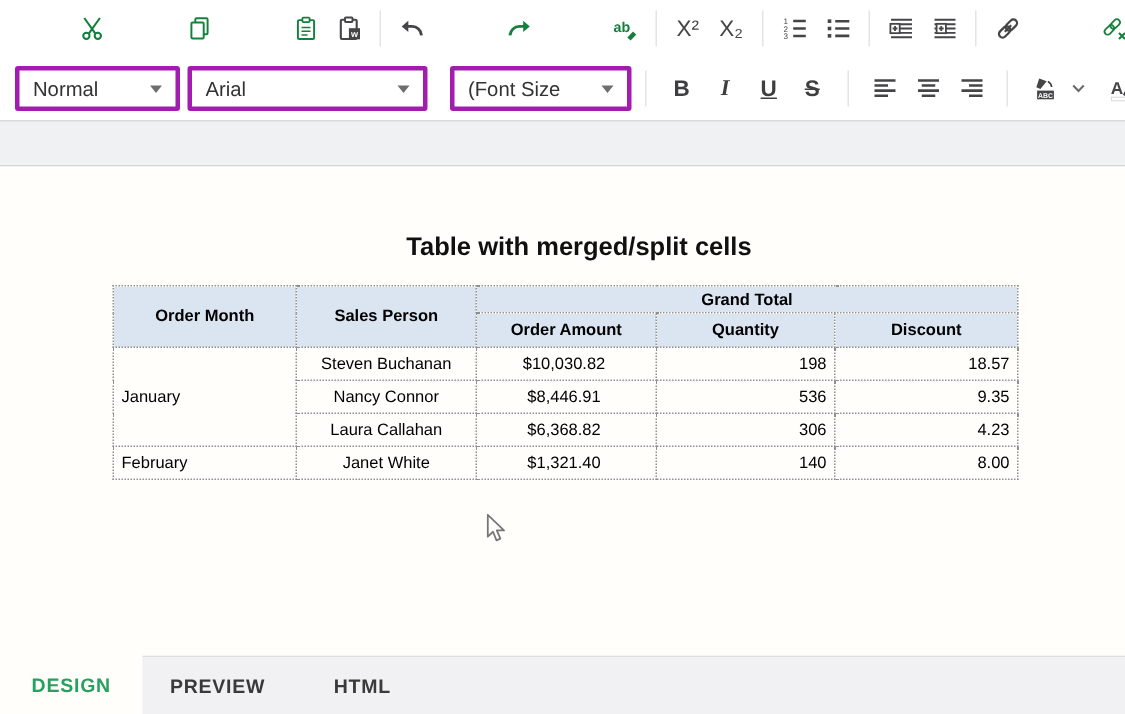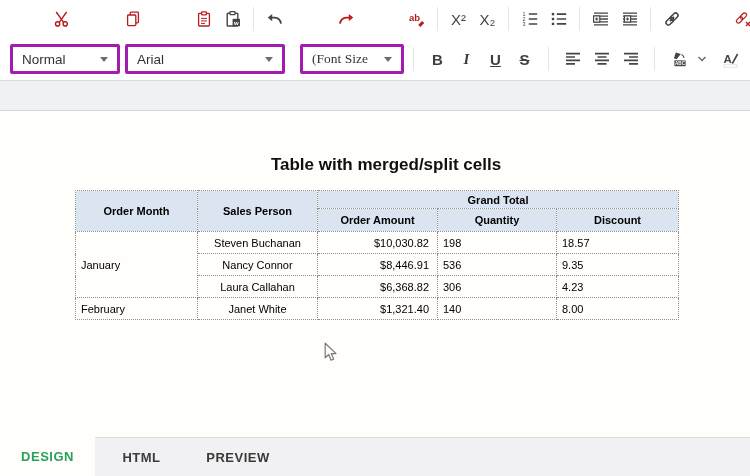--- a/index.html
+++ b/index.html
@@ -5,36 +5,36 @@
   html,body{margin:0;padding:0;}
   body{width:750px;height:476px;overflow:hidden;background:#fff;
        font-family:"Liberation Sans","DejaVu Sans",sans-serif;}
   .app{position:relative;width:750px;height:476px;overflow:hidden;}
 
   
   .row1{height:38px;display:flex;align-items:center;padding:0 5px;box-sizing:border-box;background:#fff;}
   .row2{height:42px;display:flex;align-items:center;padding:0 8px;box-sizing:border-box;background:#fff;}
   .tbtn{width:29px;height:30px;display:inline-flex;align-items:center;justify-content:center;
         background:none;border:none;padding:0;color:#454548;flex:0 0 auto;cursor:pointer;}
-  .tbtn.dis{color:#b91c1c;margin-left:42px;}
+  .tbtn.dis{color:#15803d;margin-left:42px;}
   .narrow{width:18px;}
   .sep{width:1px;height:24px;background:#e4e4e7;margin:0 6px;flex:0 0 auto;}
   .ic{width:18px;height:18px;display:block;}
   .supsub{font-weight:400;font-size:15px;line-height:1;}
 
   
   .dd{height:30px;border:3px solid #a21caf;border-radius:2px;background:#fff;display:flex;
       align-items:center;padding:0 9px;box-sizing:border-box;font-size:13.5px;color:#333;
       flex:0 0 auto;cursor:pointer;overflow:hidden;}
   .dd .lbl{white-space:nowrap;overflow:hidden;}
   .caret{margin-left:auto;width:0;height:0;border-left:4px solid transparent;
          border-right:4px solid transparent;border-top:5px solid #6e6e6e;flex:0 0 auto;}
   .dd-paragraph{width:110px;margin-left:2px;}
   .dd-font{width:160px;margin-left:5px;}
-  .dd-size{width:104px;margin-left:15px;font-family:Liberation Serif, serif;}
+  .dd-size{width:121px;margin-left:15px;}
 
   .fmt{font-size:15px;color:#3e3e40;}
   .b{font-weight:700;}
   .i{font-style:italic;font-family:"Liberation Serif",serif;font-weight:600;}
   .u{text-decoration:underline;font-weight:600;}
   .s{text-decoration:line-through;font-weight:600;}
   .chev-btn{width:17px;}
 
   
   .strip{height:31px;background:#eff1f2;border-top:1px solid #dadada;border-bottom:1px solid #d6d6d6;box-sizing:border-box;}
@@ -44,22 +44,22 @@
   .doc-title{margin:0;padding-top:44px;text-align:center;font-size:17px;font-weight:700;color:#101010;padding-left:22px;}
   table.doc{border-collapse:collapse;table-layout:fixed;width:603px;margin:15px 0 0 75px;
             font-size:11px;color:#000;}
   table.doc th,table.doc td{border:1px dotted #8f8f8f;padding:0 5px;overflow:hidden;white-space:nowrap;box-sizing:border-box;}
   table.doc th{background:#dbe5f1;font-weight:700;text-align:center;}
   .hr1{height:18px;}
   .hr2{height:23px;padding-left:20px;}
   .dr{height:22px;}
   .cell-month{text-align:left;}
   .cell-person{text-align:center;}
-  .cell-amount{text-align:right;padding-right:8px !important;margin-top:18px;}
-  .cell-center{text-align:left;}
+  .cell-amount{text-align:center;padding-right:8px !important;margin-top:18px;}
+  .cell-center{text-align:right;}
   .cursor{position:absolute;left:324px;top:231px;}
 
   
   .tabbar{height:39px;display:flex;box-sizing:border-box;}
   .tab{display:flex;align-items:center;justify-content:center;font-size:13px;font-weight:700;
        letter-spacing:.5px;cursor:pointer;}
   .tab-design{width:95px;background:#fffefa;color:#28a05f;}
   .tab-rest{flex:1;background:#f1f1f3;border-top:1px solid #dedede;display:flex;box-sizing:border-box;}
   .tab-plain{color:#3a3a3a;}
   .tab-html{width:93px;}
@@ -355,18 +355,18 @@
     <div class="cursor">
       <svg width="15" height="22" viewBox="0 0 15 22">
           <path d="M1.2 1.2v14.6l3.5-3.3 2.3 5.7 2.6-1.1-2.4-5.5h4.8z" fill="#fff" stroke="#777" stroke-width="1.2" stroke-linejoin="round"></path>
         </svg>
     </div>
   </div>
 
   <div class="tabbar">
     <div class="tab tab-design">DESIGN</div>
     <div class="tab-rest">
+      <div class="tab tab-plain tab-preview">PREVIEW</div>
       <div class="tab tab-plain tab-html">HTML</div>
-      <div class="tab tab-plain tab-preview">PREVIEW</div>
     </div>
   </div>
 
 </div>
 
 </body></html>

